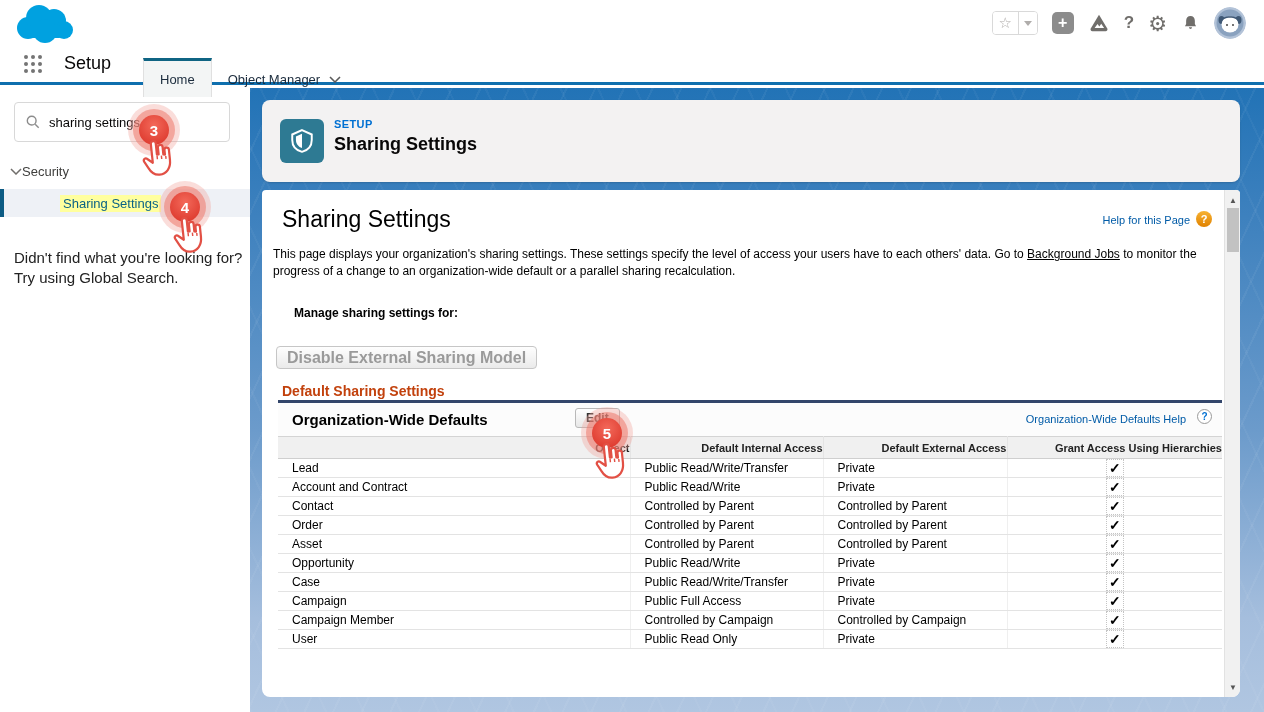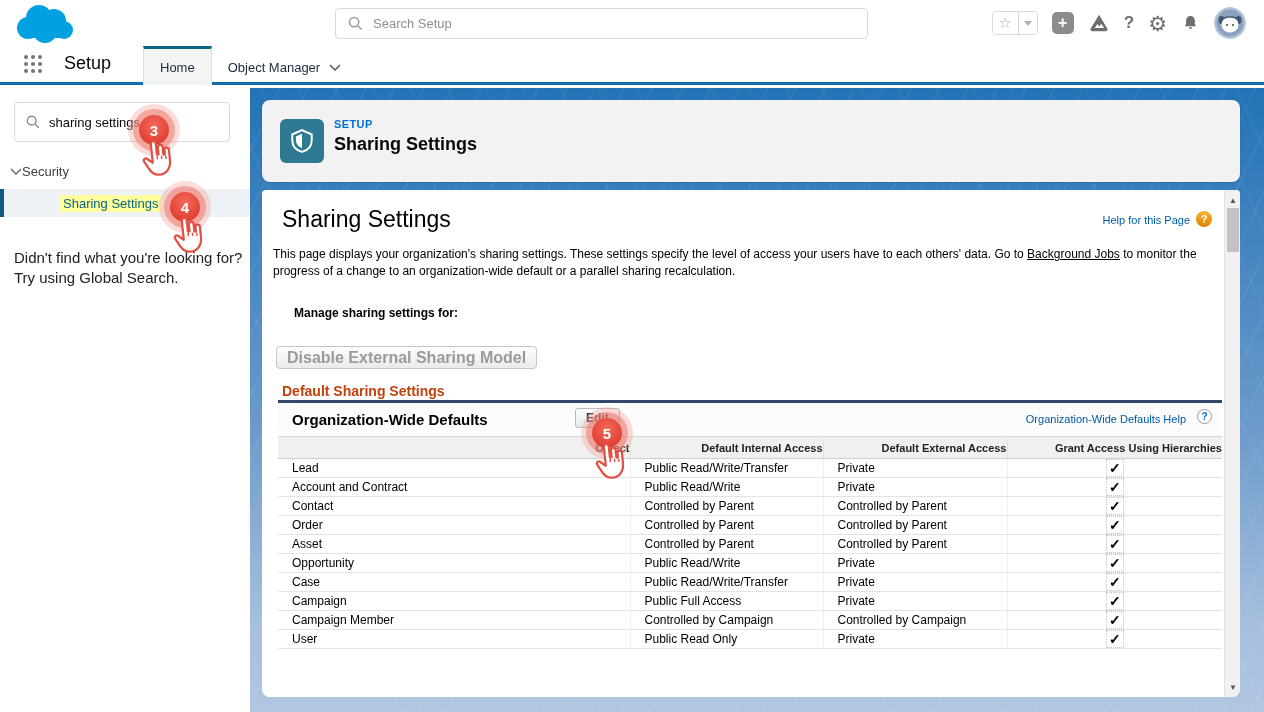--- a/index.html
+++ b/index.html
@@ -21,21 +21,21 @@
   .gico { color:#706e6b; display:flex; align-items:center; justify-content:center; }
   .qmark { font-size:17px; font-weight:bold; color:#706e6b; }
   .gear { font-size:21px; color:#706e6b; line-height:1; }
   .avatar { width:32px; height:32px; border-radius:50%; overflow:hidden; }
 
   
   .nav { position:absolute; left:0; top:46px; width:1264px; height:39px; background:#fff; border-bottom:3px solid #0f6fae; z-index:5; }
   .waffle { position:absolute; left:24px; top:9px; display:grid; grid-template-columns:repeat(3,4px); grid-gap:3px; cursor:pointer; }
   .waffle i { width:4px; height:4px; border-radius:50%; background:#747474; }
   .appname { position:absolute; left:64px; top:7px; font-size:18px; color:#080707; }
-  .tabs { position:absolute; left:143px; top:0; height:39px; display:flex; }
+  .tabs { position:absolute; left:143px; top:12px; height:39px; display:flex; }
   .tab { height:39px; display:flex; align-items:center; font-size:13px; color:#1b2b3c; padding:0 16px; border-top:3px solid transparent; }
   .tab.active { background:#f3f5f5; border-top:3px solid #0f6483; border-left:1px solid #e0e0e0; border-right:1px solid #e0e0e0; }
   .tab .chev { margin-left:9px; }
 
   
   .sidebar { position:absolute; left:0; top:88px; width:250px; height:624px; background:#fff; z-index:2; }
   .sb-search { position:absolute; left:14px; top:14px; width:216px; height:40px; border:1px solid #d8d8d8; border-radius:4px; display:flex; align-items:center; padding-left:11px; background:#fff; }
   .sb-search input { border:none; outline:none; font-size:13px; color:#080707; margin-left:9px; width:150px; font-family:"Liberation Sans",sans-serif; }
   .sb-section { position:absolute; left:10px; top:76px; display:flex; align-items:center; font-size:13px; color:#3e3e3c; }
   .sb-section span { margin-left:0; }
@@ -110,27 +110,20 @@
           <circle cx="14" cy="25" r="11"></circle>
           <circle cx="25" cy="15" r="13"></circle>
           <circle cx="40" cy="18" r="12"></circle>
           <circle cx="50" cy="27" r="9"></circle>
           <circle cx="31" cy="28" r="12"></circle>
           <rect x="11" y="22" width="40" height="13" rx="6"></rect>
         </g>
       </svg>
     </div>
 
-    <div class="gsearch">
-      <svg width="15" height="15" viewBox="0 0 16 16">
-        <circle cx="6.5" cy="6.5" r="5" fill="none" stroke="#9b9b9b" stroke-width="1.6"></circle>
-        <line x1="10.5" y1="10.5" x2="14.5" y2="14.5" stroke="#9b9b9b" stroke-width="1.6"></line>
-      </svg>
-      <input type="text" placeholder="Search Setup" style="">
-    </div>
 
     <div class="gicons">
       <div class="favgroup">
         <div class="seg star">☆</div>
         <div class="seg drop">
           <svg width="8" height="5" viewBox="0 0 8 5">
               <path d="M0 0 L4 5 L8 0 Z" fill="#b0adab"></path>
             </svg>
         </div>
       </div>

